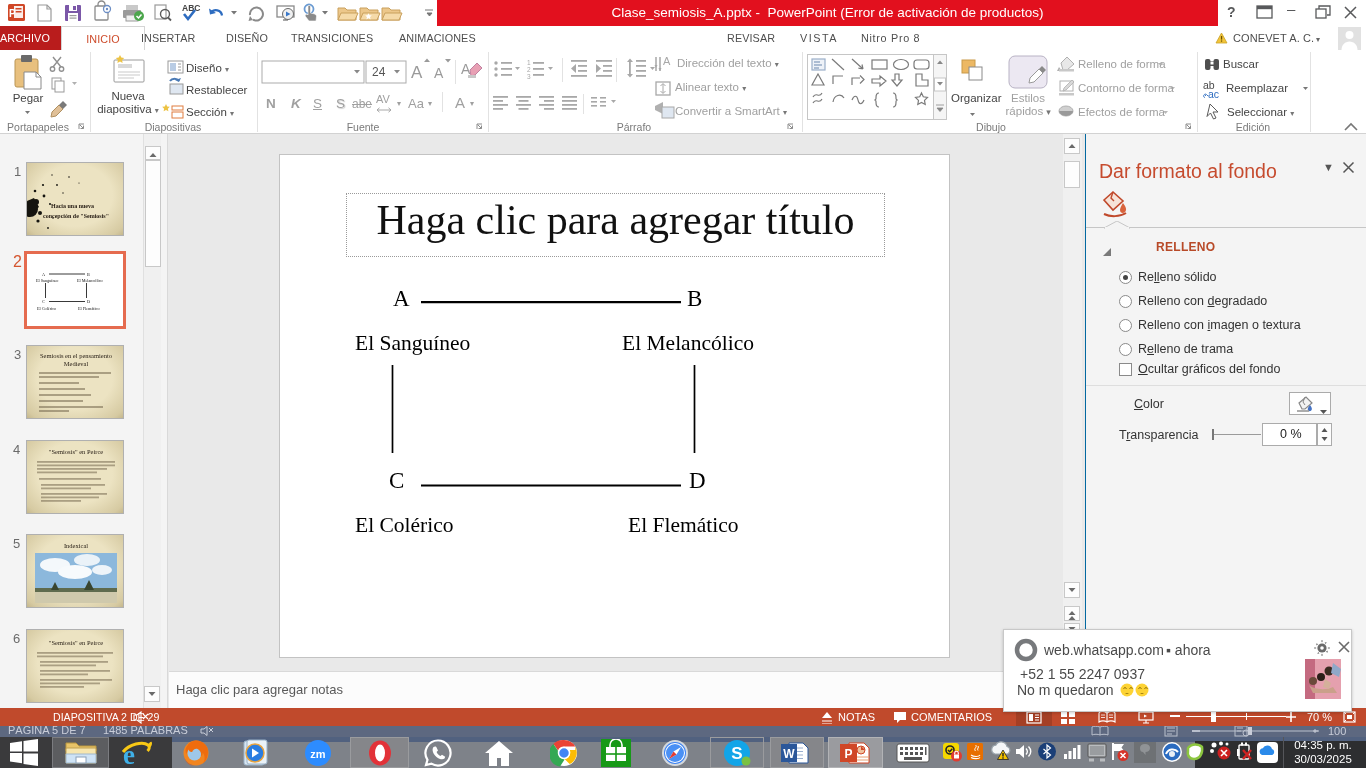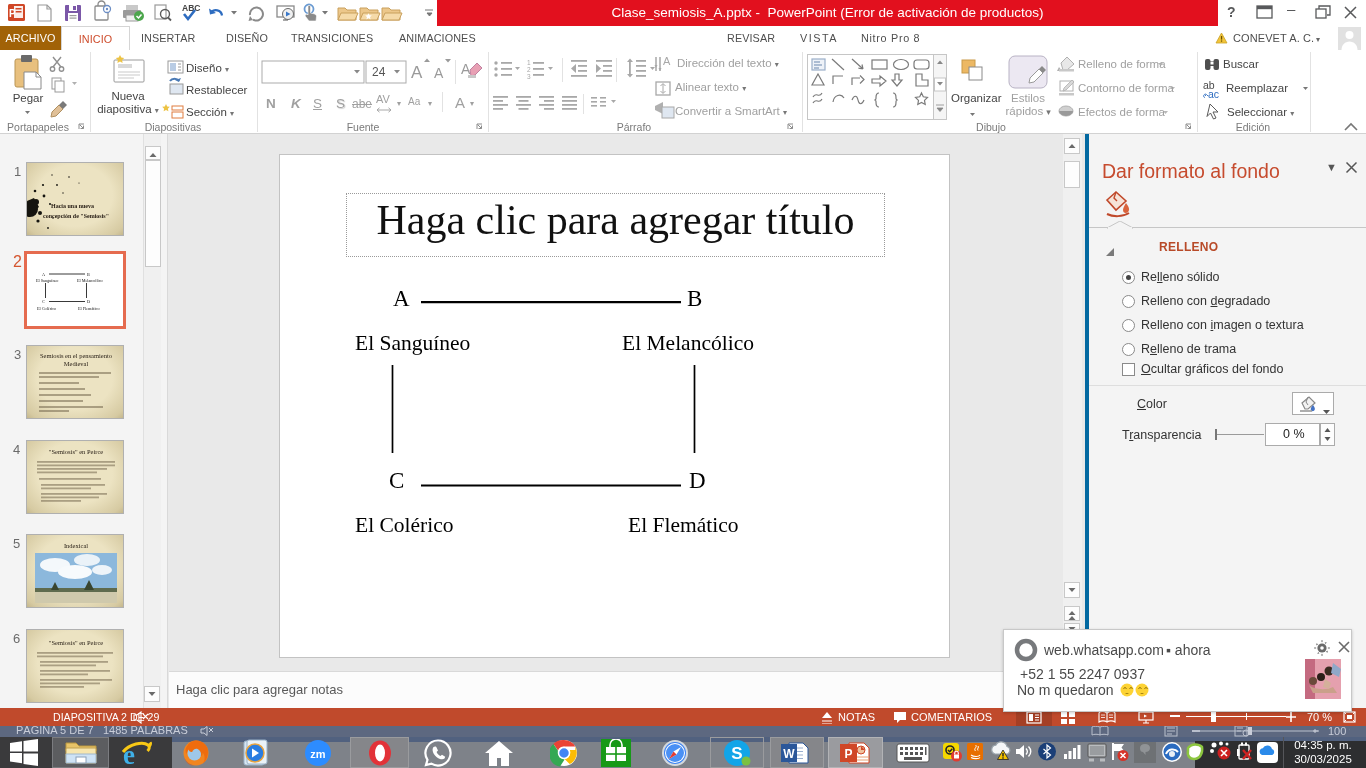--- a/index.html
+++ b/index.html
@@ -6,34 +6,34 @@
 html,body { width:1366px; height:768px; overflow:hidden; font-family:"Liberation Sans",sans-serif; }
 body { position:relative; background:#fff; }
 .abs { position:absolute; }
 
 #titlebar { left:0; top:0; width:1366px; height:26px; background:#fff; }
 #redblock { left:437px; top:0; width:781px; height:26px; background:#e2101e; color:#fff; font-size:13.5px; text-align:center; line-height:26px; }
 .winbtn { top:4px; color:#58595b; font-size:14px; }
 
 #tabrow { left:0; top:26px; width:1366px; height:24px; background:#fff; font-size:10.8px; color:#4e4e4e; }
 .tab { top:0; height:24px; line-height:24px; letter-spacing:0.1px; }
-#tab-archivo { left:0; width:61px; background:#a16207; color:#fff; text-align:center; }
-#tab-inicio { left:61px; width:69px; background:#fff; color:#ce4c2c; text-align:center; border:1px solid #d5d5d5; border-bottom:none; }
+#tab-archivo { left:0; width:61px; background:#b91c1c; color:#fff; text-align:left; }
+#tab-inicio { left:61px; width:84px; background:#fff; color:#ce4c2c; text-align:center; border:1px solid #d5d5d5; border-bottom:none; }
 
 #ribbon { left:0; top:50px; width:1366px; height:84px; background:#fff; border-bottom:1px solid #d2d2d2; z-index:3; overflow:hidden; }
 .gsep { top:2px; width:1px; height:80px; background:#e2e2e2; position:absolute;}
 .glabel { top:71px; font-size:10.5px; color:#7a7a7a; text-align:center; position:absolute; }
 .rtxt { font-size:11.5px; color:#444; position:absolute; }
 .gray { color:#a0a0a0; }
 .dd { font-size:8px; color:#777; }
 
 #mainarea { left:0; top:133px; width:1366px; height:575px; background:#e9e9e9; }
 #thumbpanel { left:0; top:133px; width:168px; height:575px; background:#f4f4f4; border-right:1px solid #d9d9d9; }
 #slide { left:279px; top:154px; width:671px; height:504px; background:#fff; border:1px solid #c3c3c3; }
-#rightpanel { left:1085px; top:133px; width:281px; height:575px; background:#f4f4f4; border-left:4px solid #0369a1; }
+#rightpanel { left:1085px; top:133px; width:281px; height:575px; background:#f4f4f4; border-left:1px solid #0369a1; }
 #notesbar { left:169px; top:671px; width:916px; height:37px; background:#fcfcfc; border-top:1px solid #d9d9d9; }
 
 #statusbar { left:0; top:708px; width:1366px; height:18px; background:#c04a2c; color:#fff; font-size:11px; }
 #wordstrip { left:0; top:726px; width:1366px; height:11px; background:#5d6880; color:#c9cdd8; font-size:11px; overflow:hidden; }
 #taskbar { left:0; top:737px; width:1366px; height:31px; background:#7e8289; }
 
 #notif { left:1003px; top:629px; width:349px; height:83px; background:#fff; border:1px solid #c8c8c8; box-shadow:0 1px 3px rgba(0,0,0,0.2); }
 .serif { font-family:"Liberation Serif",serif; }
 </style>
 </head>
@@ -375,21 +375,21 @@
 <div class="rtxt" style="left:186px;top:34px;">Restablecer</div>
 <div class="rtxt" style="left:186px;top:56px;">Sección <span class="dd">▾</span></div>
 <div class="rtxt" style="left:372px;top:15px;font-size:12px;color:#555;">24</div>
 <div class="rtxt gray" style="left:266px;top:46px;font-size:13.5px;font-weight:bold;">N</div>
 <div class="rtxt gray" style="left:291px;top:46px;font-size:13.5px;font-style:italic;font-weight:bold;">K</div>
 <div class="rtxt gray" style="left:313px;top:46px;font-size:13.5px;text-decoration:underline;">S</div>
 <div class="rtxt gray" style="left:336px;top:46px;font-size:13.5px;text-shadow:1px 1px 1px #ccc;">S</div>
 <div class="rtxt gray" style="left:352px;top:47px;font-size:12px;text-decoration:line-through;">abe</div>
 <div class="rtxt gray" style="left:376px;top:43px;font-size:11px;">AV</div>
 <div class="rtxt gray" style="left:397px;top:49px;font-size:8px;">▾</div>
-<div class="rtxt gray" style="left:408px;top:46px;font-size:10px;">Aa</div>
+<div class="rtxt gray" style="left:408px;top:46px;font-size:13px;">Aa</div>
 <div class="rtxt gray" style="left:428px;top:49px;font-size:8px;">▾</div>
 <div class="abs" style="left:442px;top:42px;width:1px;height:20px;background:#e2e2e2;"></div>
 <div class="rtxt gray" style="left:455px;top:44px;font-size:15px;">A</div>
 <div class="rtxt gray" style="left:470px;top:49px;font-size:8px;">▾</div>
 <div class="rtxt gray" style="left:677px;top:7px;">Dirección del texto <span class="dd">▾</span></div>
 <div class="rtxt gray" style="left:675px;top:31px;">Alinear texto <span class="dd">▾</span></div>
 <div class="rtxt gray" style="left:675px;top:55px;">Convertir a SmartArt <span class="dd">▾</span></div>
 <div class="rtxt" style="left:951px;top:42px;width:50px;text-align:center;">Organizar</div>
 <div class="rtxt gray" style="left:1003px;top:42px;width:50px;text-align:center;line-height:13px;">Estilos<br>rápidos <span class="dd">▾</span></div>
 <div class="rtxt gray" style="left:1078px;top:8px;">Relleno de forma</div>
@@ -669,21 +669,21 @@
       <path d="M7 2v10M2 7h10" stroke="#fff" stroke-width="1.6"></path>
     </svg>
 <div class="abs" style="left:1307px;top:3px;">70 %</div>
 <svg class="abs" style="left:1342px;top:2px;" width="15" height="14" viewBox="0 0 15 14">
       <rect x="2" y="2" width="11" height="10" fill="none" stroke="#fff" stroke-width="1.2"></rect>
       <rect x="5" y="5" width="5" height="4" fill="#fff"></rect>
       <path d="M2 2l2 2M13 2l-2 2M2 12l2-2M13 12l-2-2" stroke="#fff" stroke-width="1"></path>
     </svg>
 </div>
 <div class="abs" id="wordstrip">
-<div class="abs" style="left:16px;top:-2px;">PÁGINA 5 DE 7</div>
+<div class="abs" style="left:8px;top:-2px;">PÁGINA 5 DE 7</div>
 <div class="abs" style="left:103px;top:-2px;">1485 PALABRAS</div>
 <svg class="abs" style="left:200px;top:0px;" width="16" height="11" viewBox="0 0 16 11">
       <path d="M1 3h3l3-2.5v9L4 7H1z" fill="none" stroke="#c9cdd8" stroke-width="1"></path>
       <path d="M9 2l4 4M13 2l-4 4" stroke="#c9cdd8" stroke-width="1"></path>
     </svg>
 <svg class="abs" style="left:1090px;top:0px;" width="260" height="11" viewBox="0 0 260 11">
  <g stroke="#b9bfcc" fill="none">
   <path d="M8 1C5 0 1 0 0 1v8c2-1 6-1 8 0 2-1 6-1 8 0V1c-1-1-5-1-8 0zM8 1v8" transform="translate(2,0)"></path>
   <rect x="75" y="0" width="12" height="10"></rect>
         <path d="M77 2h8M77 5h8M77 8h5"></path>

